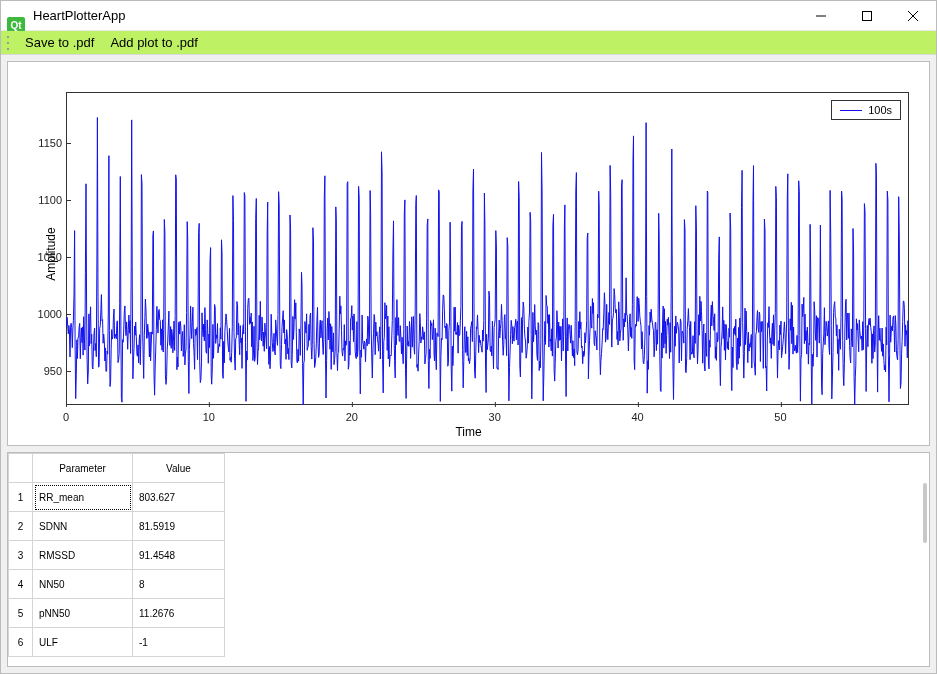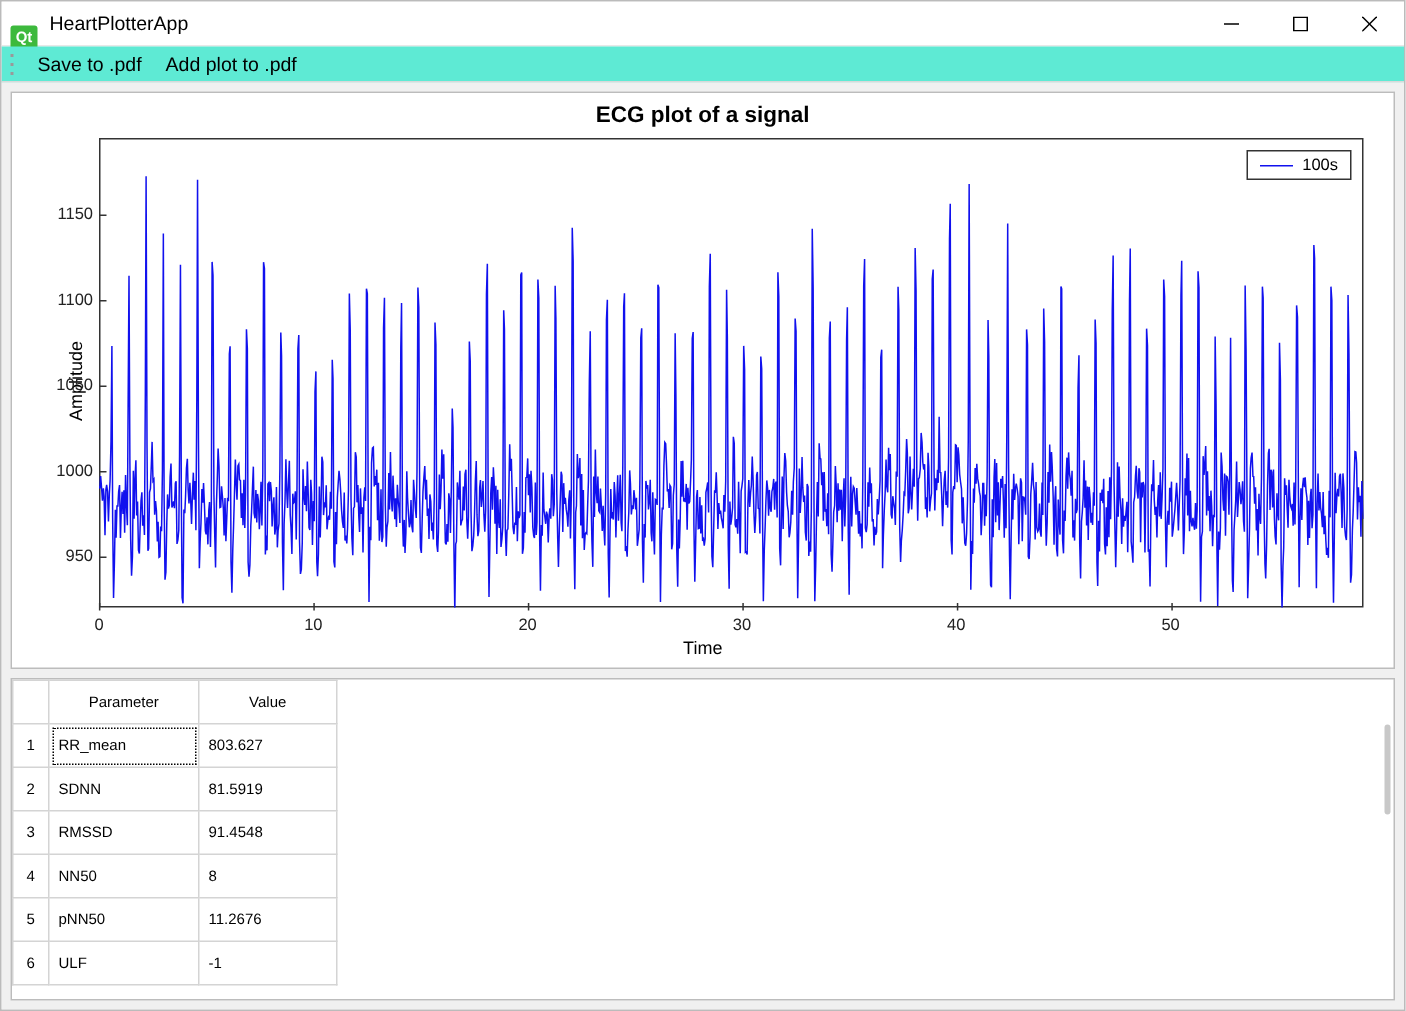--- a/index.html
+++ b/index.html
@@ -41,21 +41,21 @@
   .titlebar-spacer { flex: 1; }
   .winbtn {
     width: 46px; height: 30px;
     display: inline-flex; align-items: center; justify-content: center;
     color: #000;
   }
   .winbtn svg { width: 10px; height: 10px; }
   
   .menubar {
     height: 24px;
-    background: #5eead4;
+    background: #bef264;
     display: flex;
     align-items: center;
     padding: 0 6px;
     gap: 4px;
     border-bottom: 1px solid #d9d9d9;
   }
   .menubar .grip {
     width: 6px;
     height: 18px;
     display: inline-flex;
@@ -241,21 +241,20 @@
       <span></span>
       <span></span>
     </span>
   <span class="menuitem">Save to .pdf</span>
   <span class="menuitem">Add plot to .pdf</span>
 </div>
 
 <div class="content">
 
   <div class="plot-panel">
-    <div class="plot-title">ECG plot of a signal</div>
     <div class="ylabel">Amplitude</div>
     <div class="xlabel">Time</div>
 
     <div class="plot-area">
       <div class="axis-box"></div>
       <svg class="ecg" preserveAspectRatio="none" viewBox="0 0 843 313">
           <path d="M0.0 232.0L0.6 233.6L1.1 225.3L1.7 233.0L2.3 241.8L2.9 233.5L3.4 239.0L4.0 264.9L4.6 234.3L5.1 231.3L5.7 235.7L6.3 255.6L6.9 237.1L7.4 228.3L8.0 202.1L8.6 138.6L9.1 253.2L9.7 306.6L10.3 282.4L10.9 247.8L11.4 266.5L12.0 245.4L12.6 245.4L13.1 235.7L13.7 231.4L14.3 266.7L14.9 245.6L15.4 235.9L16.0 250.6L16.6 234.9L17.1 263.1L17.7 224.7L18.3 244.9L18.9 258.1L19.4 180.2L20.0 91.8L20.6 217.0L21.1 267.2L21.7 291.8L22.3 279.0L22.9 221.9L23.4 253.9L24.0 227.1L24.6 214.8L25.1 251.6L25.7 242.3L26.3 274.8L26.9 277.0L27.4 260.1L28.0 241.8L28.6 236.2L29.1 258.5L29.7 251.5L30.3 264.7L30.9 168.0L31.4 25.5L32.0 204.5L32.6 275.2L33.1 273.8L33.7 236.2L34.3 233.7L34.9 217.5L35.4 202.6L36.0 228.7L36.6 227.6L37.1 251.2L37.7 242.1L38.3 248.5L38.9 269.0L39.4 255.9L40.0 279.5L40.6 279.1L41.1 259.0L41.7 262.1L42.3 220.9L42.9 63.7L43.4 238.3L44.0 294.5L44.6 289.5L45.2 256.2L45.7 237.6L46.3 247.1L46.9 244.7L47.4 226.1L48.0 217.0L48.6 246.4L49.2 244.6L49.7 242.3L50.3 246.8L50.9 230.1L51.4 228.8L52.0 270.6L52.6 267.9L53.2 261.5L53.7 211.8L54.3 84.5L54.9 240.0L55.4 306.4L56.0 310.2L56.6 247.7L57.2 250.2L57.7 239.0L58.3 220.1L58.9 213.9L59.4 233.9L60.0 243.6L60.6 229.9L61.2 243.2L61.7 257.3L62.3 237.2L62.9 223.1L63.4 241.2L64.0 228.6L64.6 261.5L65.2 174.6L65.7 27.9L66.3 200.0L66.9 286.8L67.4 269.7L68.0 256.6L68.6 234.0L69.2 243.2L69.7 230.0L70.3 244.8L70.9 261.9L71.4 264.2L72.0 252.9L72.6 270.9L73.2 248.0L73.7 242.7L74.3 272.6L74.9 243.0L75.4 82.6L76.0 91.6L76.6 237.1L77.2 266.3L77.7 286.4L78.3 243.8L78.9 225.7L79.4 207.0L80.0 218.7L80.6 246.4L81.2 246.1L81.7 232.2L82.3 239.0L82.9 246.9L83.4 265.0L84.0 240.0L84.6 268.8L85.2 253.1L85.7 239.9L86.3 242.1L86.9 144.0L87.4 138.9L88.0 282.6L88.6 303.2L89.2 274.0L89.7 259.0L90.3 237.5L90.9 214.4L91.4 229.8L92.0 241.1L92.6 218.6L93.2 217.4L93.7 227.8L94.3 228.4L94.9 253.3L95.4 236.9L96.0 258.1L96.6 227.8L97.2 260.0L97.7 237.8L98.3 127.5L98.9 140.4L99.4 282.7L100.0 292.4L100.6 284.6L101.2 258.3L101.7 249.2L102.3 234.1L102.9 219.1L103.4 250.2L104.0 253.5L104.6 234.6L105.2 256.3L105.7 237.3L106.3 241.8L106.9 260.8L107.4 249.7L108.0 229.1L108.6 258.4L109.2 223.6L109.7 82.8L110.3 87.1L110.9 277.7L111.4 265.0L112.0 274.9L112.6 230.6L113.2 229.8L113.7 242.1L114.3 229.3L114.9 235.4L115.4 259.0L116.0 245.3L116.6 239.5L117.2 264.4L117.7 260.4L118.3 232.7L118.9 272.9L119.4 261.8L120.0 257.1L120.6 220.4L121.2 129.7L121.7 145.3L122.3 269.7L122.9 301.5L123.4 257.5L124.0 242.4L124.6 214.1L125.2 235.9L125.7 246.6L126.3 230.2L126.9 215.2L127.5 251.4L128.0 259.8L128.6 277.3L129.2 237.1L129.7 243.4L130.3 242.5L130.9 235.5L131.5 267.6L132.0 232.6L132.6 140.6L133.2 131.4L133.7 269.4L134.3 290.6L134.9 287.6L135.5 270.1L136.0 220.8L136.6 238.6L137.2 244.7L137.7 232.1L138.3 248.8L138.9 215.6L139.5 237.6L140.0 259.8L140.6 261.3L141.2 227.9L141.7 236.8L142.3 271.3L142.9 242.0L143.5 255.5L144.0 169.2L144.6 155.6L145.2 282.7L145.7 292.2L146.3 277.2L146.9 232.4L147.5 266.3L148.0 247.5L148.6 212.5L149.2 216.0L149.7 251.4L150.3 242.9L150.9 246.3L151.5 231.5L152.0 260.9L152.6 254.8L153.2 251.8L153.7 254.5L154.3 235.8L154.9 247.2L155.5 147.8L156.0 160.5L156.6 282.4L157.2 286.3L157.7 249.4L158.3 270.9L158.9 239.6L159.5 229.5L160.0 221.9L160.6 227.3L161.2 237.1L161.7 248.0L162.3 255.7L162.9 259.9L163.5 236.4L164.0 268.4L164.6 265.1L165.2 270.3L165.7 260.2L166.3 234.8L166.9 103.6L167.5 128.3L168.0 240.6L168.6 266.8L169.2 278.1L169.7 246.8L170.3 245.9L170.9 209.5L171.5 212.7L172.0 242.9L172.6 231.3L173.2 252.4L173.7 262.7L174.3 233.6L174.9 250.6L175.5 246.2L176.0 276.4L176.6 239.8L177.2 232.8L177.7 242.0L178.3 100.5L178.9 103.7L179.5 250.8L180.0 309.3L180.6 259.1L181.2 268.1L181.7 216.6L182.3 206.8L182.9 206.2L183.5 232.3L184.0 225.3L184.6 231.3L185.2 221.1L185.7 254.8L186.3 229.9L186.9 268.5L187.5 260.1L188.0 234.2L188.6 269.4L189.2 265.8L189.7 126.6L190.3 106.5L190.9 244.9L191.5 272.5L192.0 259.7L192.6 255.6L193.2 223.3L193.7 247.7L194.3 209.3L194.9 240.9L195.5 249.0L196.0 225.1L196.6 239.3L197.2 254.2L197.7 240.2L198.3 259.3L198.9 231.2L199.5 242.0L200.0 246.7L200.6 256.7L201.2 139.7L201.7 110.0L202.3 253.0L202.9 272.4L203.5 254.6L204.0 276.7L204.6 263.1L205.2 222.2L205.7 239.9L206.3 250.4L206.9 259.5L207.5 256.7L208.0 241.3L208.6 259.1L209.2 262.9L209.7 227.9L210.3 236.9L210.9 246.8L211.5 253.3L212.0 222.4L212.6 99.7L213.2 112.9L213.8 239.8L214.3 273.2L214.9 276.6L215.5 252.7L216.0 235.4L216.6 226.2L217.2 218.7L217.8 241.0L218.3 227.9L218.9 252.0L219.5 247.0L220.0 267.4L220.6 237.6L221.2 242.4L221.8 261.9L222.3 256.4L222.9 267.6L223.5 240.1L224.0 123.0L224.6 137.7L225.2 270.9L225.8 275.9L226.3 262.3L226.9 224.4L227.5 247.4L228.0 235.7L228.6 207.7L229.2 227.1L229.8 210.9L230.3 240.8L230.9 269.8L231.5 271.0L232.0 257.3L232.6 269.2L233.2 236.9L233.8 241.2L234.3 263.4L234.9 232.6L235.5 180.3L236.0 193.0L236.6 271.4L237.2 316.0L237.8 270.7L238.3 268.9L238.9 229.6L239.5 236.0L240.0 241.1L240.6 221.8L241.2 258.3L241.8 255.3L242.3 254.3L242.9 232.4L243.5 248.3L244.0 224.0L244.6 221.1L245.2 254.6L245.8 267.1L246.3 252.5L246.9 135.7L247.5 148.9L248.0 248.3L248.6 275.5L249.2 271.9L249.8 265.1L250.3 251.9L250.9 228.6L251.5 215.4L252.0 251.1L252.6 265.4L253.2 262.0L253.8 233.1L254.3 228.1L254.9 245.9L255.5 238.5L256.0 228.7L256.6 251.1L257.2 262.5L257.8 247.3L258.3 104.4L258.9 83.8L259.5 262.2L260.0 306.0L260.6 268.3L261.2 236.2L261.8 226.0L262.3 247.9L262.9 219.5L263.5 230.8L264.0 257.2L264.6 231.8L265.2 277.4L265.8 234.5L266.3 254.1L266.9 259.9L267.5 240.9L268.0 272.6L268.6 267.4L269.2 259.2L269.8 114.9L270.3 127.7L270.9 261.3L271.5 278.6L272.0 261.6L272.6 260.6L273.2 236.8L273.8 204.2L274.3 222.0L274.9 213.9L275.5 238.7L276.0 259.3L276.6 264.1L277.2 256.4L277.8 257.8L278.3 232.6L278.9 268.9L279.5 248.9L280.0 253.4L280.6 251.2L281.2 91.3L281.8 89.7L282.3 277.2L282.9 273.4L283.5 249.4L284.0 263.1L284.6 226.5L285.2 226.2L285.8 213.6L286.3 238.1L286.9 224.1L287.5 249.7L288.0 221.9L288.6 232.8L289.2 259.7L289.8 265.3L290.3 266.7L290.9 229.6L291.5 264.6L292.0 256.0L292.6 94.4L293.2 106.6L293.8 268.4L294.3 301.9L294.9 258.0L295.5 265.2L296.1 223.0L296.6 247.8L297.2 252.2L297.8 257.2L298.3 249.1L298.9 251.2L299.5 269.7L300.1 251.6L300.6 246.9L301.2 253.8L301.8 224.1L302.3 227.9L302.9 252.1L303.5 244.1L304.1 98.5L304.6 120.7L305.2 237.0L305.8 267.0L306.3 286.0L306.9 260.3L307.5 241.7L308.1 222.5L308.6 224.9L309.2 262.7L309.8 230.1L310.3 244.0L310.9 239.8L311.5 247.6L312.1 251.7L312.6 259.2L313.2 241.4L313.8 234.8L314.3 267.0L314.9 238.5L315.5 59.8L316.1 82.1L316.6 267.3L317.2 300.9L317.8 249.5L318.3 245.3L318.9 210.7L319.5 226.8L320.1 223.6L320.6 213.4L321.2 258.3L321.8 224.0L322.3 266.9L322.9 234.7L323.5 274.6L324.1 264.2L324.6 263.2L325.2 263.8L325.8 243.9L326.3 228.5L326.9 161.9L327.5 128.9L328.1 243.6L328.6 268.4L329.2 285.9L329.8 225.6L330.3 252.7L330.9 207.6L331.5 236.4L332.1 243.5L332.6 225.6L333.2 248.6L333.8 249.6L334.3 233.7L334.9 245.5L335.5 262.0L336.1 245.2L336.6 260.0L337.2 271.7L337.8 236.7L338.3 121.1L338.9 107.9L339.5 277.7L340.1 306.4L340.6 267.1L341.2 234.0L341.8 253.6L342.3 249.4L342.9 254.4L343.5 229.4L344.1 238.6L344.6 266.4L345.2 242.9L345.8 224.8L346.3 255.1L346.9 239.8L347.5 224.5L348.1 256.5L348.6 262.2L349.2 218.1L349.8 112.4L350.3 103.5L350.9 275.4L351.5 272.1L352.1 279.2L352.6 262.1L353.2 249.5L353.8 221.6L354.3 230.4L354.9 251.0L355.5 244.8L356.1 247.3L356.6 234.8L357.2 240.6L357.8 247.6L358.3 239.9L358.9 271.9L359.5 266.7L360.1 261.1L360.6 226.7L361.2 133.2L361.8 126.9L362.3 268.6L362.9 296.5L363.5 257.3L364.1 266.4L364.6 228.6L365.2 233.7L365.8 231.3L366.3 247.6L366.9 242.3L367.5 227.8L368.1 263.3L368.6 268.9L369.2 236.2L369.8 264.1L370.3 277.7L370.9 240.9L371.5 241.4L372.1 244.6L372.6 97.9L373.2 99.7L373.8 245.7L374.3 309.4L374.9 264.7L375.5 246.3L376.1 247.6L376.6 218.6L377.2 202.9L377.8 203.8L378.3 216.4L378.9 235.6L379.5 234.0L380.1 246.6L380.6 231.5L381.2 232.6L381.8 274.2L382.4 270.5L382.9 238.2L383.5 230.8L384.1 130.2L384.6 171.9L385.2 275.0L385.8 299.2L386.4 254.3L386.9 273.6L387.5 253.0L388.1 215.3L388.6 239.2L389.2 215.1L389.8 242.4L390.4 240.1L390.9 242.7L391.5 230.6L392.1 261.2L392.6 233.2L393.2 243.7L393.8 242.4L394.4 228.3L394.9 214.5L395.5 133.5L396.1 129.4L396.6 257.7L397.2 295.8L397.8 268.3L398.4 239.0L398.9 234.7L399.5 260.4L400.1 260.2L400.6 239.3L401.2 263.6L401.8 244.8L402.4 268.7L402.9 266.3L403.5 271.7L404.1 267.1L404.6 236.3L405.2 233.5L405.8 229.6L406.4 249.6L406.9 99.1L407.5 77.2L408.1 237.5L408.6 279.0L409.2 286.2L409.8 259.5L410.4 234.9L410.9 236.6L411.5 222.9L412.1 239.7L412.6 260.6L413.2 243.3L413.8 250.5L414.4 248.4L414.9 253.3L415.5 256.2L416.1 260.2L416.6 238.0L417.2 249.1L417.8 228.6L418.4 101.1L418.9 133.2L419.5 271.1L420.1 300.5L420.6 242.3L421.2 257.7L421.8 253.3L422.4 246.5L422.9 199.2L423.5 203.5L424.1 257.8L424.6 259.6L425.2 254.0L425.8 263.8L426.4 229.2L426.9 250.8L427.5 276.8L428.1 235.4L428.6 232.2L429.2 227.2L429.8 138.6L430.4 154.1L430.9 276.3L431.5 275.9L432.1 277.6L432.6 243.8L433.2 228.0L433.8 245.9L434.4 236.5L434.9 231.7L435.5 212.4L436.1 228.5L436.6 249.1L437.2 263.3L437.8 252.3L438.4 224.8L438.9 222.6L439.5 246.9L440.1 247.3L440.6 263.7L441.2 145.7L441.8 153.8L442.4 257.0L442.9 308.8L443.5 275.5L444.1 259.1L444.6 242.3L445.2 228.3L445.8 233.9L446.4 251.8L446.9 234.6L447.5 246.5L448.1 249.2L448.6 235.7L449.2 233.2L449.8 227.3L450.4 247.8L450.9 230.4L451.5 229.1L452.1 253.0L452.6 89.5L453.2 105.7L453.8 273.9L454.4 284.9L454.9 253.9L455.5 225.7L456.1 260.6L456.6 227.4L457.2 210.0L457.8 215.2L458.4 236.2L458.9 244.8L459.5 249.0L460.1 266.2L460.6 263.2L461.2 256.0L461.8 235.1L462.4 251.2L462.9 229.3L463.5 220.0L464.1 120.3L464.7 128.7L465.2 242.5L465.8 306.9L466.4 266.1L466.9 220.4L467.5 249.9L468.1 237.6L468.7 212.6L469.2 233.1L469.8 242.7L470.4 238.3L470.9 262.8L471.5 268.4L472.1 230.6L472.7 232.5L473.2 278.6L473.8 269.1L474.4 275.8L474.9 247.6L475.5 60.5L476.1 100.0L476.7 250.1L477.2 308.8L477.8 285.2L478.4 250.3L478.9 229.4L479.5 252.4L480.1 203.5L480.7 213.5L481.2 213.9L481.8 231.4L482.4 222.8L482.9 255.1L483.5 222.6L484.1 249.1L484.7 247.3L485.2 258.8L485.8 236.8L486.4 264.1L486.9 133.3L487.5 122.3L488.1 277.7L488.7 289.1L489.2 271.6L489.8 249.2L490.4 245.2L490.9 218.7L491.5 232.3L492.1 256.1L492.7 230.1L493.2 248.5L493.8 234.3L494.4 247.8L494.9 234.5L495.5 268.9L496.1 240.5L496.7 226.9L497.2 259.0L497.8 238.6L498.4 134.1L498.9 112.9L499.5 262.2L500.1 304.5L500.7 244.8L501.2 225.9L501.8 259.0L502.4 237.2L502.9 232.4L503.5 233.5L504.1 242.6L504.7 251.1L505.2 233.3L505.8 247.4L506.4 263.8L506.9 248.7L507.5 265.6L508.1 257.0L508.7 273.6L509.2 228.5L509.8 98.8L510.4 80.6L510.9 259.9L511.5 262.8L512.1 257.7L512.7 229.5L513.2 245.8L513.8 219.7L514.4 236.8L514.9 230.1L515.5 255.7L516.1 254.0L516.7 271.7L517.2 259.2L517.8 264.5L518.4 262.6L518.9 240.7L519.5 250.9L520.1 241.3L520.7 228.7L521.2 146.2L521.8 141.1L522.4 286.8L522.9 265.5L523.5 248.8L524.1 236.3L524.7 214.3L525.2 232.3L525.8 236.2L526.4 206.5L526.9 221.5L527.5 210.7L528.1 251.0L528.7 253.7L529.2 238.8L529.8 243.2L530.4 247.0L530.9 258.0L531.5 222.4L532.1 225.8L532.7 99.2L533.2 114.9L533.8 259.4L534.4 282.7L534.9 268.7L535.5 261.6L536.1 251.0L536.7 236.7L537.2 237.5L537.8 221.2L538.4 200.7L538.9 210.1L539.5 250.2L540.1 246.7L540.7 212.4L541.2 235.9L541.8 247.6L542.4 232.7L542.9 220.5L543.5 232.5L544.1 73.4L544.7 101.7L545.2 222.3L545.8 255.1L546.4 226.9L546.9 226.6L547.5 220.7L548.1 196.6L548.7 202.8L549.2 216.2L549.8 221.0L550.4 217.5L551.0 247.4L551.5 239.6L552.1 253.0L552.7 209.8L553.2 219.3L553.8 248.9L554.4 241.4L555.0 236.9L555.5 94.1L556.1 87.7L556.7 222.0L557.2 248.3L557.8 226.8L558.4 234.8L559.0 221.2L559.5 229.9L560.1 185.8L560.7 223.0L561.2 223.1L561.8 237.8L562.4 258.9L563.0 240.1L563.5 227.8L564.1 221.8L564.7 244.7L565.2 235.5L565.8 246.4L566.4 212.7L567.0 67.1L567.5 43.9L568.1 267.9L568.7 277.6L569.2 236.2L569.8 232.1L570.4 234.1L571.0 204.6L571.5 204.9L572.1 229.5L572.7 206.2L573.2 211.3L573.8 224.4L574.4 229.5L575.0 233.9L575.5 256.9L576.1 239.6L576.7 257.2L577.2 270.0L577.8 271.8L578.4 263.6L579.0 241.8L579.5 202.0L580.1 30.6L580.7 204.6L581.2 301.2L581.8 268.7L582.4 277.3L583.0 233.6L583.5 243.2L584.1 220.0L584.7 230.4L585.2 217.2L585.8 227.1L586.4 230.5L587.0 236.1L587.5 238.6L588.1 264.8L588.7 252.2L589.2 230.4L589.8 230.4L590.4 258.5L591.0 237.7L591.5 252.2L592.1 225.3L592.7 121.3L593.2 145.8L593.8 264.1L594.4 298.1L595.0 299.5L595.5 240.9L596.1 266.1L596.7 226.2L597.2 214.0L597.8 256.1L598.4 216.7L599.0 251.7L599.5 229.5L600.1 261.4L600.7 243.5L601.2 227.2L601.8 233.2L602.4 225.4L603.0 243.8L603.5 266.5L604.1 230.6L604.7 260.2L605.2 196.4L605.8 57.0L606.4 217.9L607.0 277.5L607.5 307.5L608.1 265.8L608.7 234.2L609.2 254.3L609.8 223.9L610.4 241.3L611.0 233.3L611.5 230.4L612.1 233.8L612.7 238.9L613.2 270.9L613.8 245.2L614.4 226.9L615.0 229.7L615.5 268.9L616.1 239.3L616.7 239.5L617.2 242.1L617.8 251.1L618.4 127.6L619.0 137.9L619.5 279.1L620.1 280.7L620.7 265.6L621.2 237.4L621.8 228.3L622.4 216.6L623.0 231.4L623.5 235.3L624.1 267.7L624.7 229.4L625.2 259.5L625.8 262.3L626.4 261.1L627.0 243.7L627.5 262.5L628.1 265.8L628.7 229.7L629.2 251.4L629.8 113.7L630.4 135.9L631.0 249.8L631.5 271.8L632.1 256.6L632.7 222.7L633.3 243.2L633.8 204.3L634.4 229.1L635.0 209.3L635.5 219.6L636.1 238.8L636.7 271.2L637.3 240.6L637.8 232.1L638.4 274.0L639.0 279.0L639.5 241.0L640.1 256.5L640.7 264.4L641.3 99.0L641.8 100.5L642.4 268.2L643.0 276.9L643.5 248.4L644.1 255.3L644.7 225.3L645.3 213.1L645.8 233.9L646.4 209.6L647.0 223.8L647.5 227.2L648.1 238.4L648.7 221.8L649.3 266.3L649.8 254.9L650.4 268.4L651.0 240.5L651.5 250.0L652.1 247.6L652.7 166.6L653.3 144.9L653.8 270.1L654.4 293.6L655.0 255.5L655.5 249.8L656.1 239.9L656.7 214.9L657.3 246.5L657.8 228.3L658.4 258.3L659.0 232.3L659.5 268.0L660.1 232.6L660.7 240.1L661.3 256.5L661.8 249.8L662.4 258.0L663.0 236.2L663.5 245.2L664.1 121.0L664.7 136.8L665.3 282.6L665.8 298.6L666.4 255.1L667.0 275.6L667.5 236.5L668.1 241.9L668.7 234.3L669.3 243.4L669.8 227.2L670.4 270.8L671.0 277.7L671.5 246.2L672.1 272.2L672.7 235.3L673.3 266.2L673.8 226.1L674.4 254.2L675.0 220.6L675.5 115.4L676.1 78.3L676.7 230.3L677.3 261.4L677.8 286.1L678.4 259.7L679.0 216.2L679.5 252.5L680.1 219.0L680.7 239.3L681.3 248.2L681.8 270.7L682.4 240.2L683.0 259.1L683.5 251.8L684.1 255.3L684.7 249.4L685.3 242.5L685.8 276.1L686.4 243.8L687.0 108.6L687.5 73.6L688.1 269.0L688.7 275.1L689.3 283.2L689.8 242.8L690.4 239.5L691.0 225.2L691.5 218.5L692.1 235.3L692.7 240.4L693.3 220.1L693.8 222.7L694.4 269.5L695.0 229.7L695.5 239.6L696.1 229.3L696.7 231.9L697.3 276.4L697.8 241.3L698.4 127.1L699.0 138.4L699.5 275.9L700.1 274.2L700.7 299.0L701.3 247.9L701.8 230.8L702.4 235.4L703.0 214.6L703.5 241.0L704.1 251.3L704.7 245.9L705.3 266.4L705.8 241.9L706.4 231.3L707.0 252.3L707.5 222.9L708.1 253.9L708.7 240.0L709.3 220.6L709.8 94.4L710.4 105.5L711.0 258.2L711.5 286.1L712.1 256.9L712.7 248.6L713.3 257.9L713.8 233.2L714.4 242.5L715.0 229.1L715.5 265.8L716.1 260.8L716.7 254.2L717.3 247.4L717.8 239.3L718.4 229.9L719.0 241.7L719.6 261.7L720.1 246.8L720.7 228.8L721.3 105.0L721.8 81.8L722.4 236.0L723.0 277.4L723.6 261.2L724.1 226.8L724.7 238.3L725.3 210.3L725.8 251.7L726.4 213.4L727.0 262.1L727.6 235.1L728.1 255.4L728.7 258.9L729.3 253.3L729.8 257.7L730.4 261.2L731.0 243.4L731.6 260.5L732.1 247.7L732.7 88.8L733.3 99.6L733.8 243.6L734.4 309.2L735.0 266.0L735.6 262.4L736.1 212.1L736.7 224.6L737.3 216.0L737.8 205.4L738.4 251.6L739.0 222.1L739.6 248.5L740.1 238.7L740.7 262.1L741.3 235.1L741.8 245.8L742.4 272.1L743.0 251.2L743.6 252.8L744.1 132.3L744.7 177.1L745.3 274.5L745.8 312.0L746.4 262.4L747.0 274.4L747.6 259.8L748.1 209.7L748.7 218.8L749.3 241.0L749.8 248.4L750.4 223.7L751.0 265.1L751.6 225.5L752.1 225.9L752.7 229.0L753.3 251.1L753.8 223.1L754.4 133.1L755.0 241.2L755.6 295.2L756.1 302.7L756.7 261.3L757.3 250.9L757.8 241.9L758.4 215.7L759.0 252.7L759.6 240.6L760.1 229.4L760.7 234.5L761.3 244.1L761.8 239.2L762.4 228.9L763.0 255.3L763.6 262.5L764.1 98.4L764.7 140.9L765.3 233.3L765.8 306.9L766.4 285.8L767.0 260.4L767.6 220.4L768.1 213.2L768.7 209.7L769.3 225.6L769.8 225.7L770.4 243.8L771.0 232.8L771.6 261.6L772.1 247.3L772.7 278.3L773.3 237.1L773.8 252.2L774.4 257.3L775.0 225.3L775.6 99.1L776.1 106.5L776.7 248.5L777.3 284.0L777.8 293.6L778.4 271.3L779.0 231.7L779.6 210.0L780.1 207.2L780.7 248.0L781.3 221.2L781.8 222.7L782.4 246.3L783.0 221.0L783.6 253.5L784.1 265.6L784.7 271.0L785.3 236.9L785.8 249.4L786.4 254.9L787.0 136.5L787.6 160.9L788.1 284.4L788.7 313.9L789.3 285.2L789.8 273.1L790.4 226.8L791.0 238.0L791.6 231.6L792.1 246.4L792.7 259.8L793.3 227.9L793.8 238.4L794.4 245.3L795.0 247.1L795.6 244.0L796.1 258.5L796.7 229.7L797.3 257.7L797.8 232.2L798.4 111.6L799.0 119.4L799.6 236.7L800.1 299.5L800.7 253.8L801.3 233.5L801.9 254.7L802.4 232.0L803.0 226.6L803.6 232.8L804.1 226.2L804.7 235.3L805.3 239.8L805.9 271.3L806.4 241.9L807.0 266.6L807.6 238.8L808.1 233.9L808.7 260.1L809.3 251.0L809.9 71.3L810.4 80.3L811.0 241.8L811.6 300.1L812.1 244.0L812.7 223.7L813.3 248.3L813.9 236.1L814.4 246.4L815.0 250.5L815.6 259.4L816.1 236.0L816.7 264.2L817.3 251.9L817.9 268.3L818.4 278.0L819.0 273.2L819.6 279.9L820.1 235.2L820.7 252.9L821.3 99.1L821.9 108.3L822.4 263.7L823.0 309.8L823.6 261.4L824.1 223.1L824.7 250.2L825.3 238.2L825.9 233.9L826.4 239.0L827.0 225.5L827.6 223.9L828.1 236.6L828.7 260.0L829.3 223.6L829.9 233.4L830.4 258.8L831.0 265.3L831.6 268.0L832.1 247.8L832.7 104.7L833.3 143.8L833.9 245.2L834.4 296.5L835.0 291.1L835.6 261.2L836.1 249.6L836.7 229.5L837.3 209.1L837.9 209.3L838.4 216.6L839.0 254.3L839.6 232.9L840.1 242.8L840.7 238.5L841.3 265.8L841.9 228.7L842.4 245.1L843.0 254.0" fill="none" stroke="#1111ee" stroke-width="1"></path>
         </svg>
       <div class="legend-box">
         <span class="legend-line"></span>

